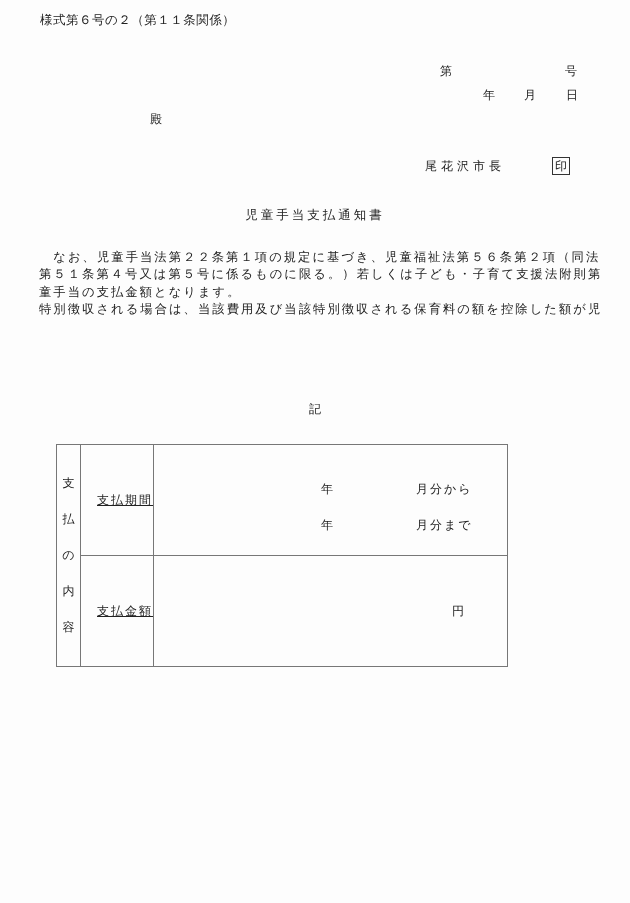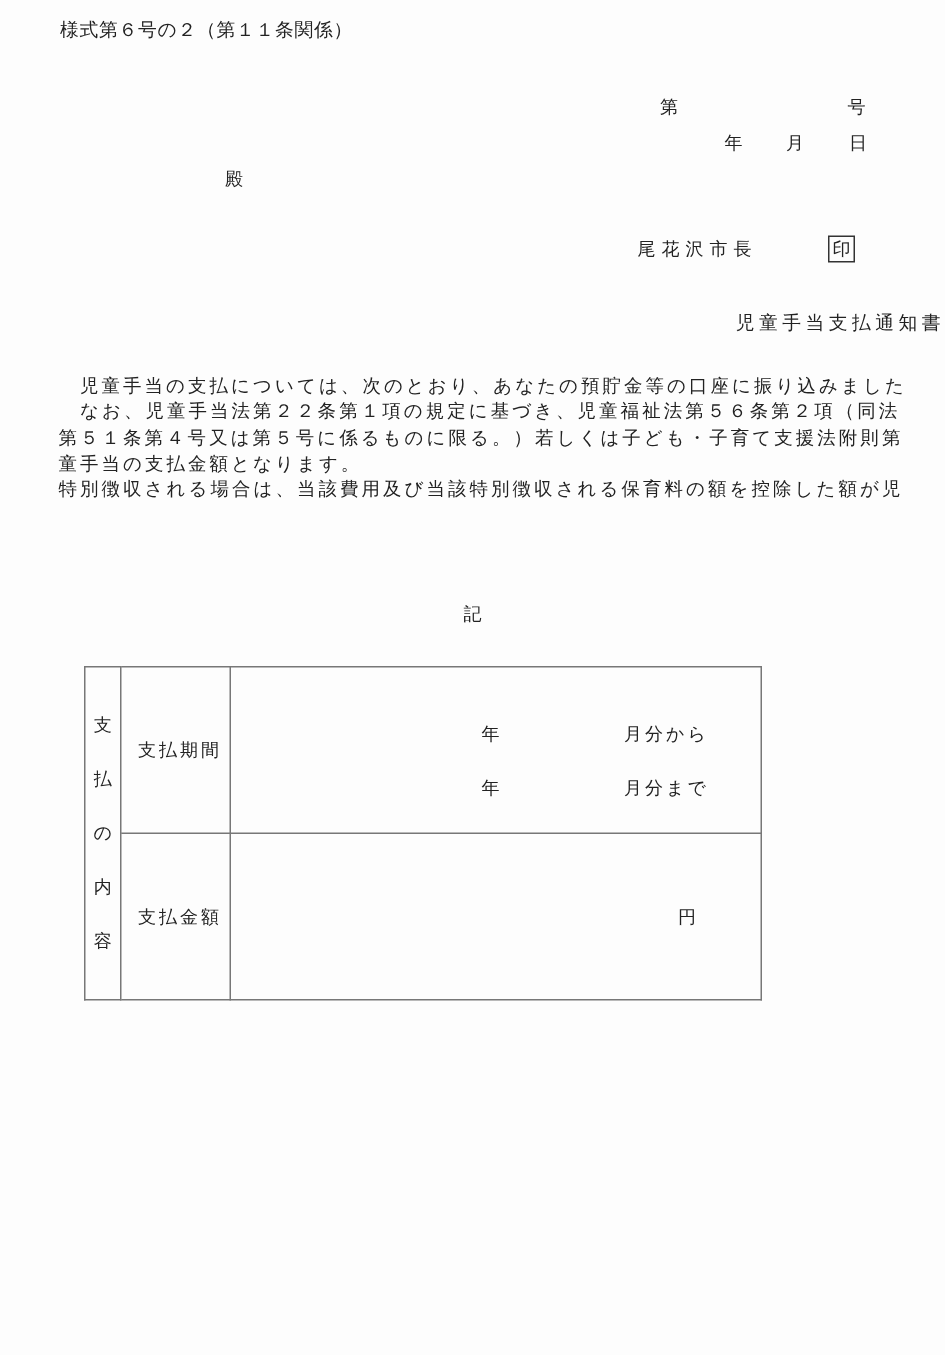--- a/index.html
+++ b/index.html
@@ -11,35 +11,35 @@
   .abs { position: absolute; white-space: nowrap; }
   .form-no { left: 40px; top: 12px; font-size: 12.5px; letter-spacing: 0.5px; }
   .doc-no-prefix { left: 440px; top: 63px; font-size: 12px; }
   .doc-no-suffix { left: 565px; top: 63px; font-size: 12px; }
   .date-y { left: 483px; top: 87px; font-size: 12px; }
   .date-m { left: 524px; top: 87px; font-size: 12px; }
   .date-d { left: 566px; top: 87px; font-size: 12px; }
   .addressee { left: 150px; top: 111px; font-size: 12px; }
   .issuer { left: 425px; top: 158px; font-size: 12px; letter-spacing: 4px; font-family: Liberation Mono, monospace; }
   .seal { left: 552px; top: 157px; width: 16px; height: 16px; border: 1px solid #333; font-size: 12px; line-height: 16px; text-align: center; }
-  .title { left: 0; width: 630px; top: 207px; text-align: right; font-size: 12.5px; letter-spacing: 3px; }
+  .title { left: 0; width: 630px; top: 207px; text-align: center; font-size: 12.5px; letter-spacing: 3px; }
   .body-text {
     position: absolute; left: 39px; top: 249px; width: 540px;
     font-size: 12.3px; line-height: 17.3px; letter-spacing: 2.05px;
   }
   .body-text p { margin: 0; white-space: nowrap; }
   .ki { left: 0; width: 630px; top: 401px; text-align: center; font-size: 12px; }
   table.content {
     position: absolute; left: 56px; top: 444px; width: 452px; height: 221px;
     border-collapse: collapse; font-size: 12px;
   }
   table.content td { border: 1.3px solid #777; padding: 0; }
   .col-vert { width: 23px; text-align: center; vertical-align: middle; }
   .vert-stack { display: flex; flex-direction: column; align-items: center; gap: 19px; }
-  .col-label { width: 66px; text-align: center; padding-left: 6px !important; letter-spacing: 2px; vertical-align: middle; }
+  .col-label { width: 66px; text-align: right; padding-left: 6px !important; letter-spacing: 2px; vertical-align: middle; text-decoration: underline; }
   .period-cell { position: relative; height: 110px; }
   .amount-cell { position: relative; height: 110px; }
   .inner { position: absolute; white-space: nowrap; letter-spacing: 2px; }
 </style>
 </head>
 <body>
 
 <div class="abs form-no">様式第６号の２（第１１条関係）</div>
 
 <div class="abs doc-no-prefix">第</div>
@@ -50,21 +50,20 @@
 <div class="abs date-d">日</div>
 
 <div class="abs addressee">殿</div>
 
 <div class="abs issuer">尾花沢市長</div>
 <div class="abs seal">印</div>
 
 <div class="abs title">児童手当支払通知書</div>
 
 <div class="body-text">
-  <p>　児童手当の支払については、次のとおり、あなたの預貯金等の口座に振り込みました</p>
   <p>　なお、児童手当法第２２条第１項の規定に基づき、児童福祉法第５６条第２項（同法</p>
   <p>第５１条第４号又は第５号に係るものに限る。）若しくは子ども・子育て支援法附則第</p>
   <p>童手当の支払金額となります。</p>
   <p>特別徴収される場合は、当該費用及び当該特別徴収される保育料の額を控除した額が児</p>
 </div>
 
 <div class="abs ki">記</div>
 
 <table class="content">
   <tbody>

